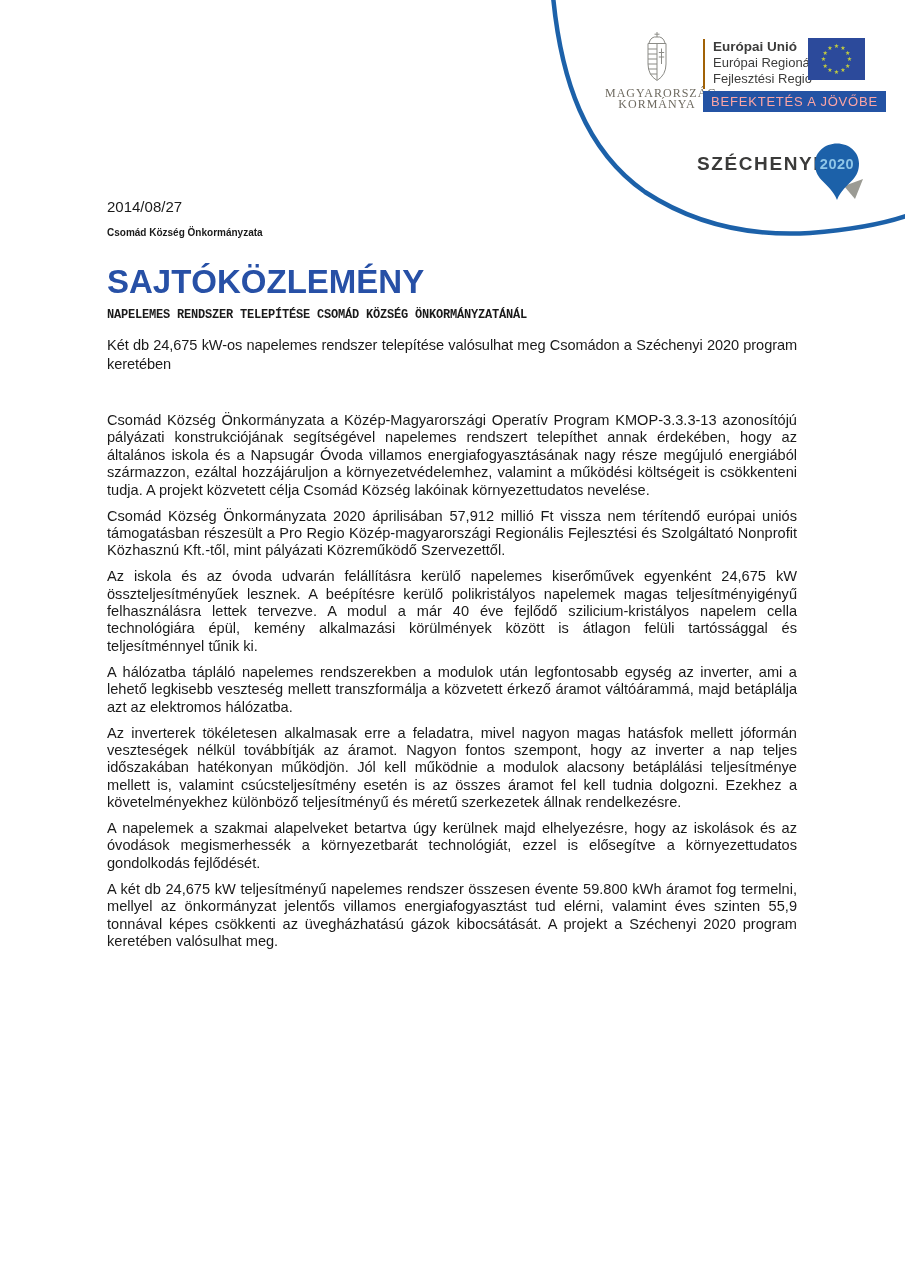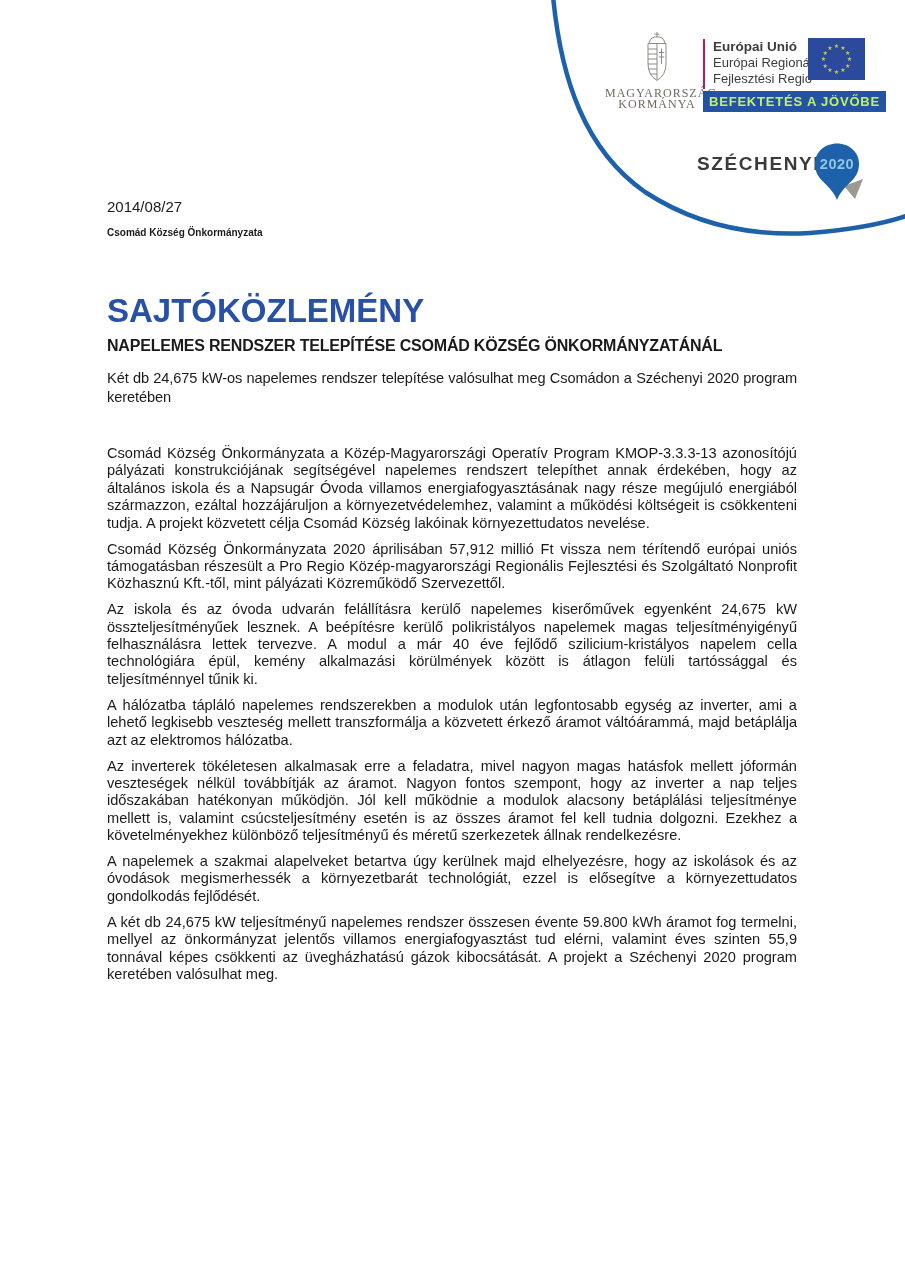--- a/index.html
+++ b/index.html
@@ -11,48 +11,48 @@
   .curve{position:absolute;left:0;top:0;width:905px;height:260px;}
   
   .gov-logo{position:absolute;left:605px;top:31px;width:104px;text-align:center;}
   .gov-crest{display:block;margin:0 auto 3px auto;}
   .gov-text{
     font-family:"Liberation Serif", serif;color:#6e6a60;font-size:12px;line-height:11px;
     letter-spacing:1px;font-variant:small-caps;
   }
   
   .eu-label{
-    position:absolute;left:703px;top:39px;padding-left:8px;border-left:2px solid #be185d;
+    position:absolute;left:703px;top:39px;padding-left:8px;border-left:2px solid #a16207;
     color:#3c3c3b;font-size:13px;line-height:16px;height:50px;
   }
   .eu-label .l1{font-weight:bold;font-size:13.5px;}
   
   .eu-flag{position:absolute;left:808px;top:38px;}
   
   .banner{
     position:absolute;left:703px;top:91px;width:183px;height:21px;background:#2453a4;
-    color:#bef264;font-weight:bold;font-size:13px;letter-spacing:0.8px;text-align:center;
+    color:#fca5a5;font-weight:normal;font-size:13px;letter-spacing:0.8px;text-align:center;
     line-height:21px;
   }
   
   .sz-brand{
     position:absolute;left:697px;top:153px;font-size:19px;font-weight:bold;color:#3b3b3a;
     letter-spacing:1.6px;
   }
   .sz-pin{position:absolute;left:812px;top:142px;}
   
   .content{position:absolute;left:107px;top:198px;width:690px;}
   .date{font-size:15px;margin:0;}
   .org{font-size:10px;font-weight:bold;margin:12px 0 0 0;}
   .title{
-    margin:56px 0 0 0;font-size:33px;line-height:34px;font-weight:bold;color:#2750a6;
+    margin:27px 0 0 0;font-size:33px;line-height:34px;font-weight:bold;color:#2750a6;
     letter-spacing:0px;
   }
   .headline{
-    margin:9px 0 0 0;font-size:16px;font-weight:bold;letter-spacing:-0.2px;
+    margin:9px 0 0 0;font-size:12px;font-weight:bold;letter-spacing:-0.2px;font-family:Liberation Mono, monospace;
   }
   .lead{
     margin:14px 0 0 0;font-size:14.6px;font-weight:normal;line-height:19px;
     text-align:justify;letter-spacing:-0.1px;
   }
   .body{margin-top:38px;}
   .body p{
     margin:0 0 8.5px 0;font-size:14.6px;line-height:17.4px;text-align:justify;
   }
 </style>

